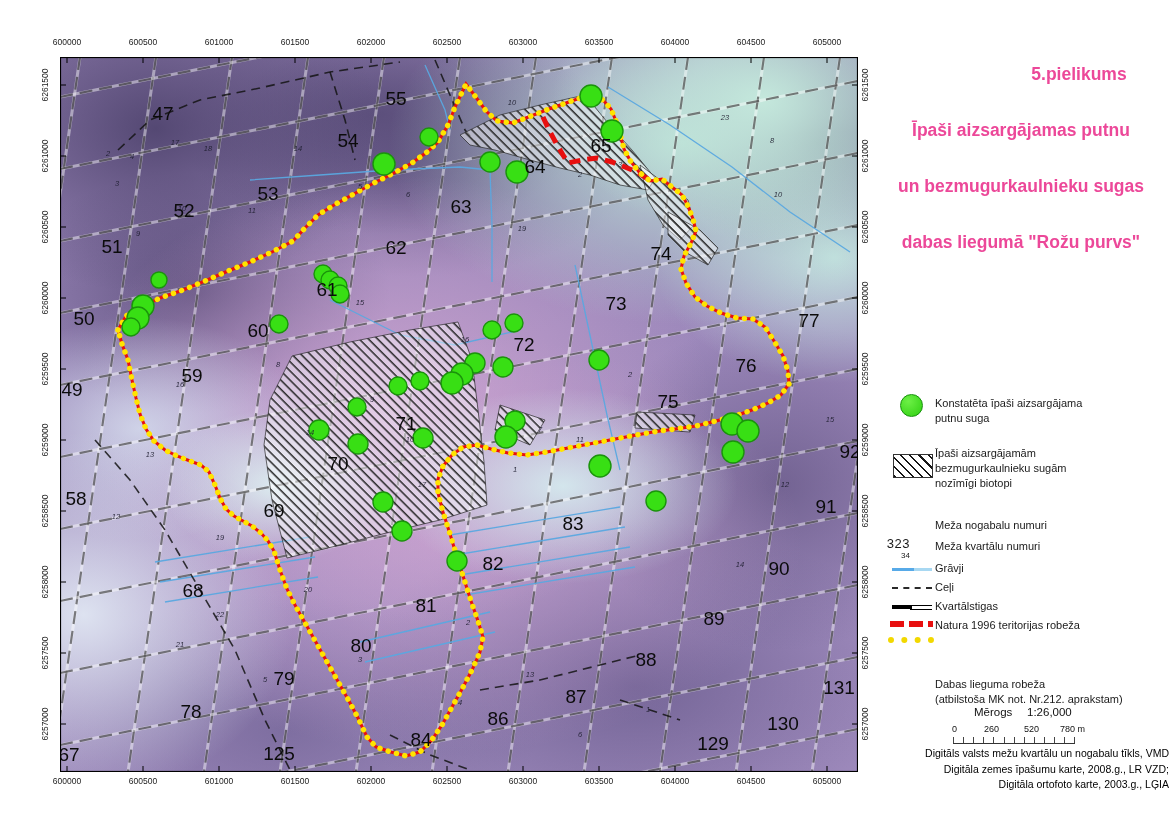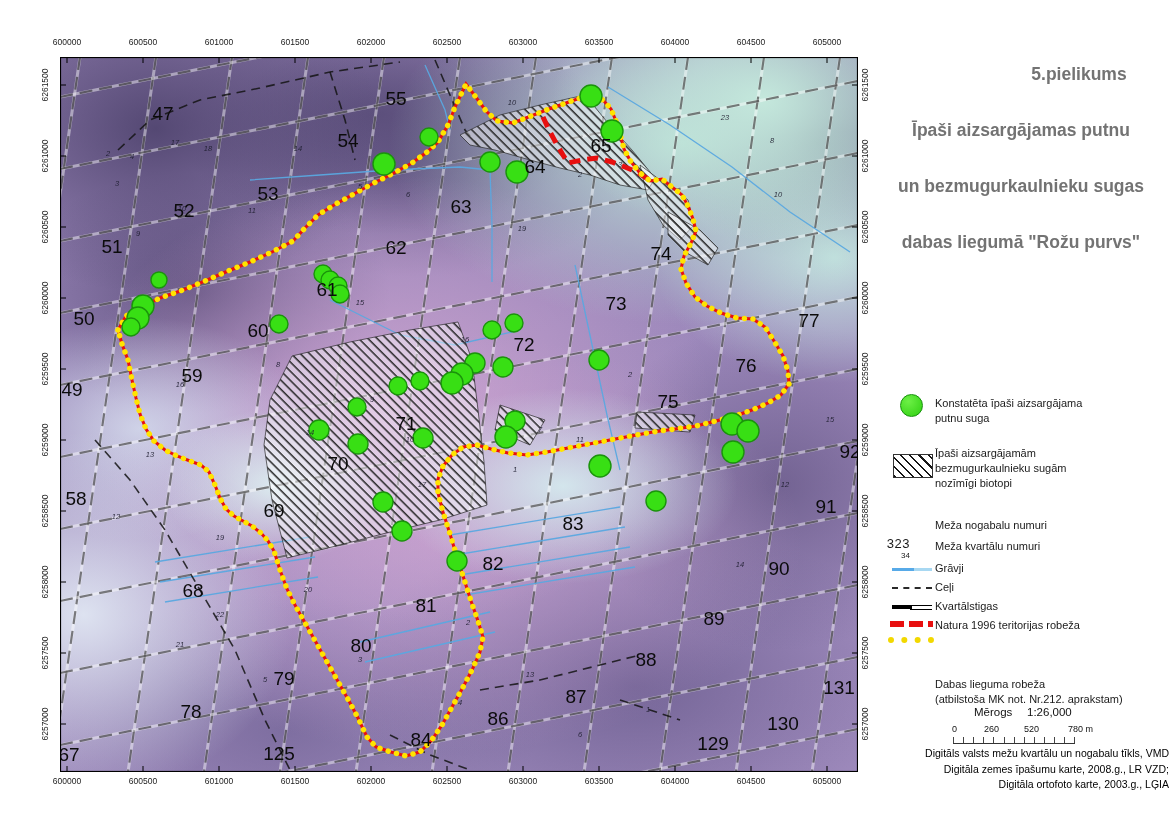--- a/index.html
+++ b/index.html
@@ -27,21 +27,21 @@
       radial-gradient(380px 220px at 72% 88%, rgba(102,88,138,.75),  rgba(102,88,138,0) 75%),
       radial-gradient(340px 180px at 28% 94%, rgba(112,98,148,.70),  rgba(112,98,148,0) 75%),
       linear-gradient(160deg,#8f7dae 0%,#9c88bb 45%,#a08cbe 100%);}
   svg{position:absolute;left:0;top:0;}
   svg text{font-family:"Liberation Sans",sans-serif;}
   .xlab{position:absolute;width:60px;text-align:center;font-size:8.5px;color:#1a1a1a;}
   .ylab{position:absolute;width:60px;height:12px;text-align:center;font-size:8.5px;color:#1a1a1a;
         transform:rotate(-90deg);}
   
   .title{position:absolute;left:878px;top:62px;width:286px;font-weight:bold;
-         font-size:17.5px;line-height:25px;color:#737373;}
+         font-size:17.5px;line-height:25px;color:#ec4899;}
   .title .t1{text-align:center;padding-left:116px;}
   .title .tc{text-align:center;margin-top:31px;}
   .legend{position:absolute;left:880px;top:390px;width:289px;font-size:11px;color:#1a1a1a;}
   .leg-lab{position:absolute;left:55px;line-height:15px;}
   .sym{position:absolute;}
   .bird-sym{width:21px;height:21px;border-radius:50%;border:1.5px solid #15910a;
             background:radial-gradient(circle at 35% 30%,#6df046,#2ecf10);}
   .hatch-sym{width:38px;height:22px;border:1px solid #333;background:
      repeating-linear-gradient(45deg,#161616 0 1.5px,rgba(255,255,255,.92) 1.5px 6.5px),#fff;}
   .num-sym{font-size:8px;text-align:right;width:26px;}
@@ -389,21 +389,21 @@
       <div>(atbilstoša MK not. Nr.212. aprakstam)</div>
     </div>
   </div>
 
   <div class="scale">
     <div class="mer">Mērogs</div>
     <div class="rat">1:26,000</div>
     <div class="stick" style="left:72px;">0</div>
     <div class="stick" style="left:104px;">260</div>
     <div class="stick" style="left:144px;">520</div>
-    <div class="stick" style="left:180px;margin-left:8px;">780 m</div>
+    <div class="stick" style="left:180px;">780 m</div>
     <div class="sbar"></div>
   </div>
 
   <div class="sources">
     <div>Digitāls valsts mežu kvartālu un nogabalu tīkls, VMD</div>
     <div>Digitāla zemes īpašumu karte, 2008.g., LR VZD;</div>
     <div>Digitāla ortofoto karte, 2003.g., LĢIA</div>
   </div>
 
 <div class="xlab" style="left: 37px; top: 37px;">600000</div>

